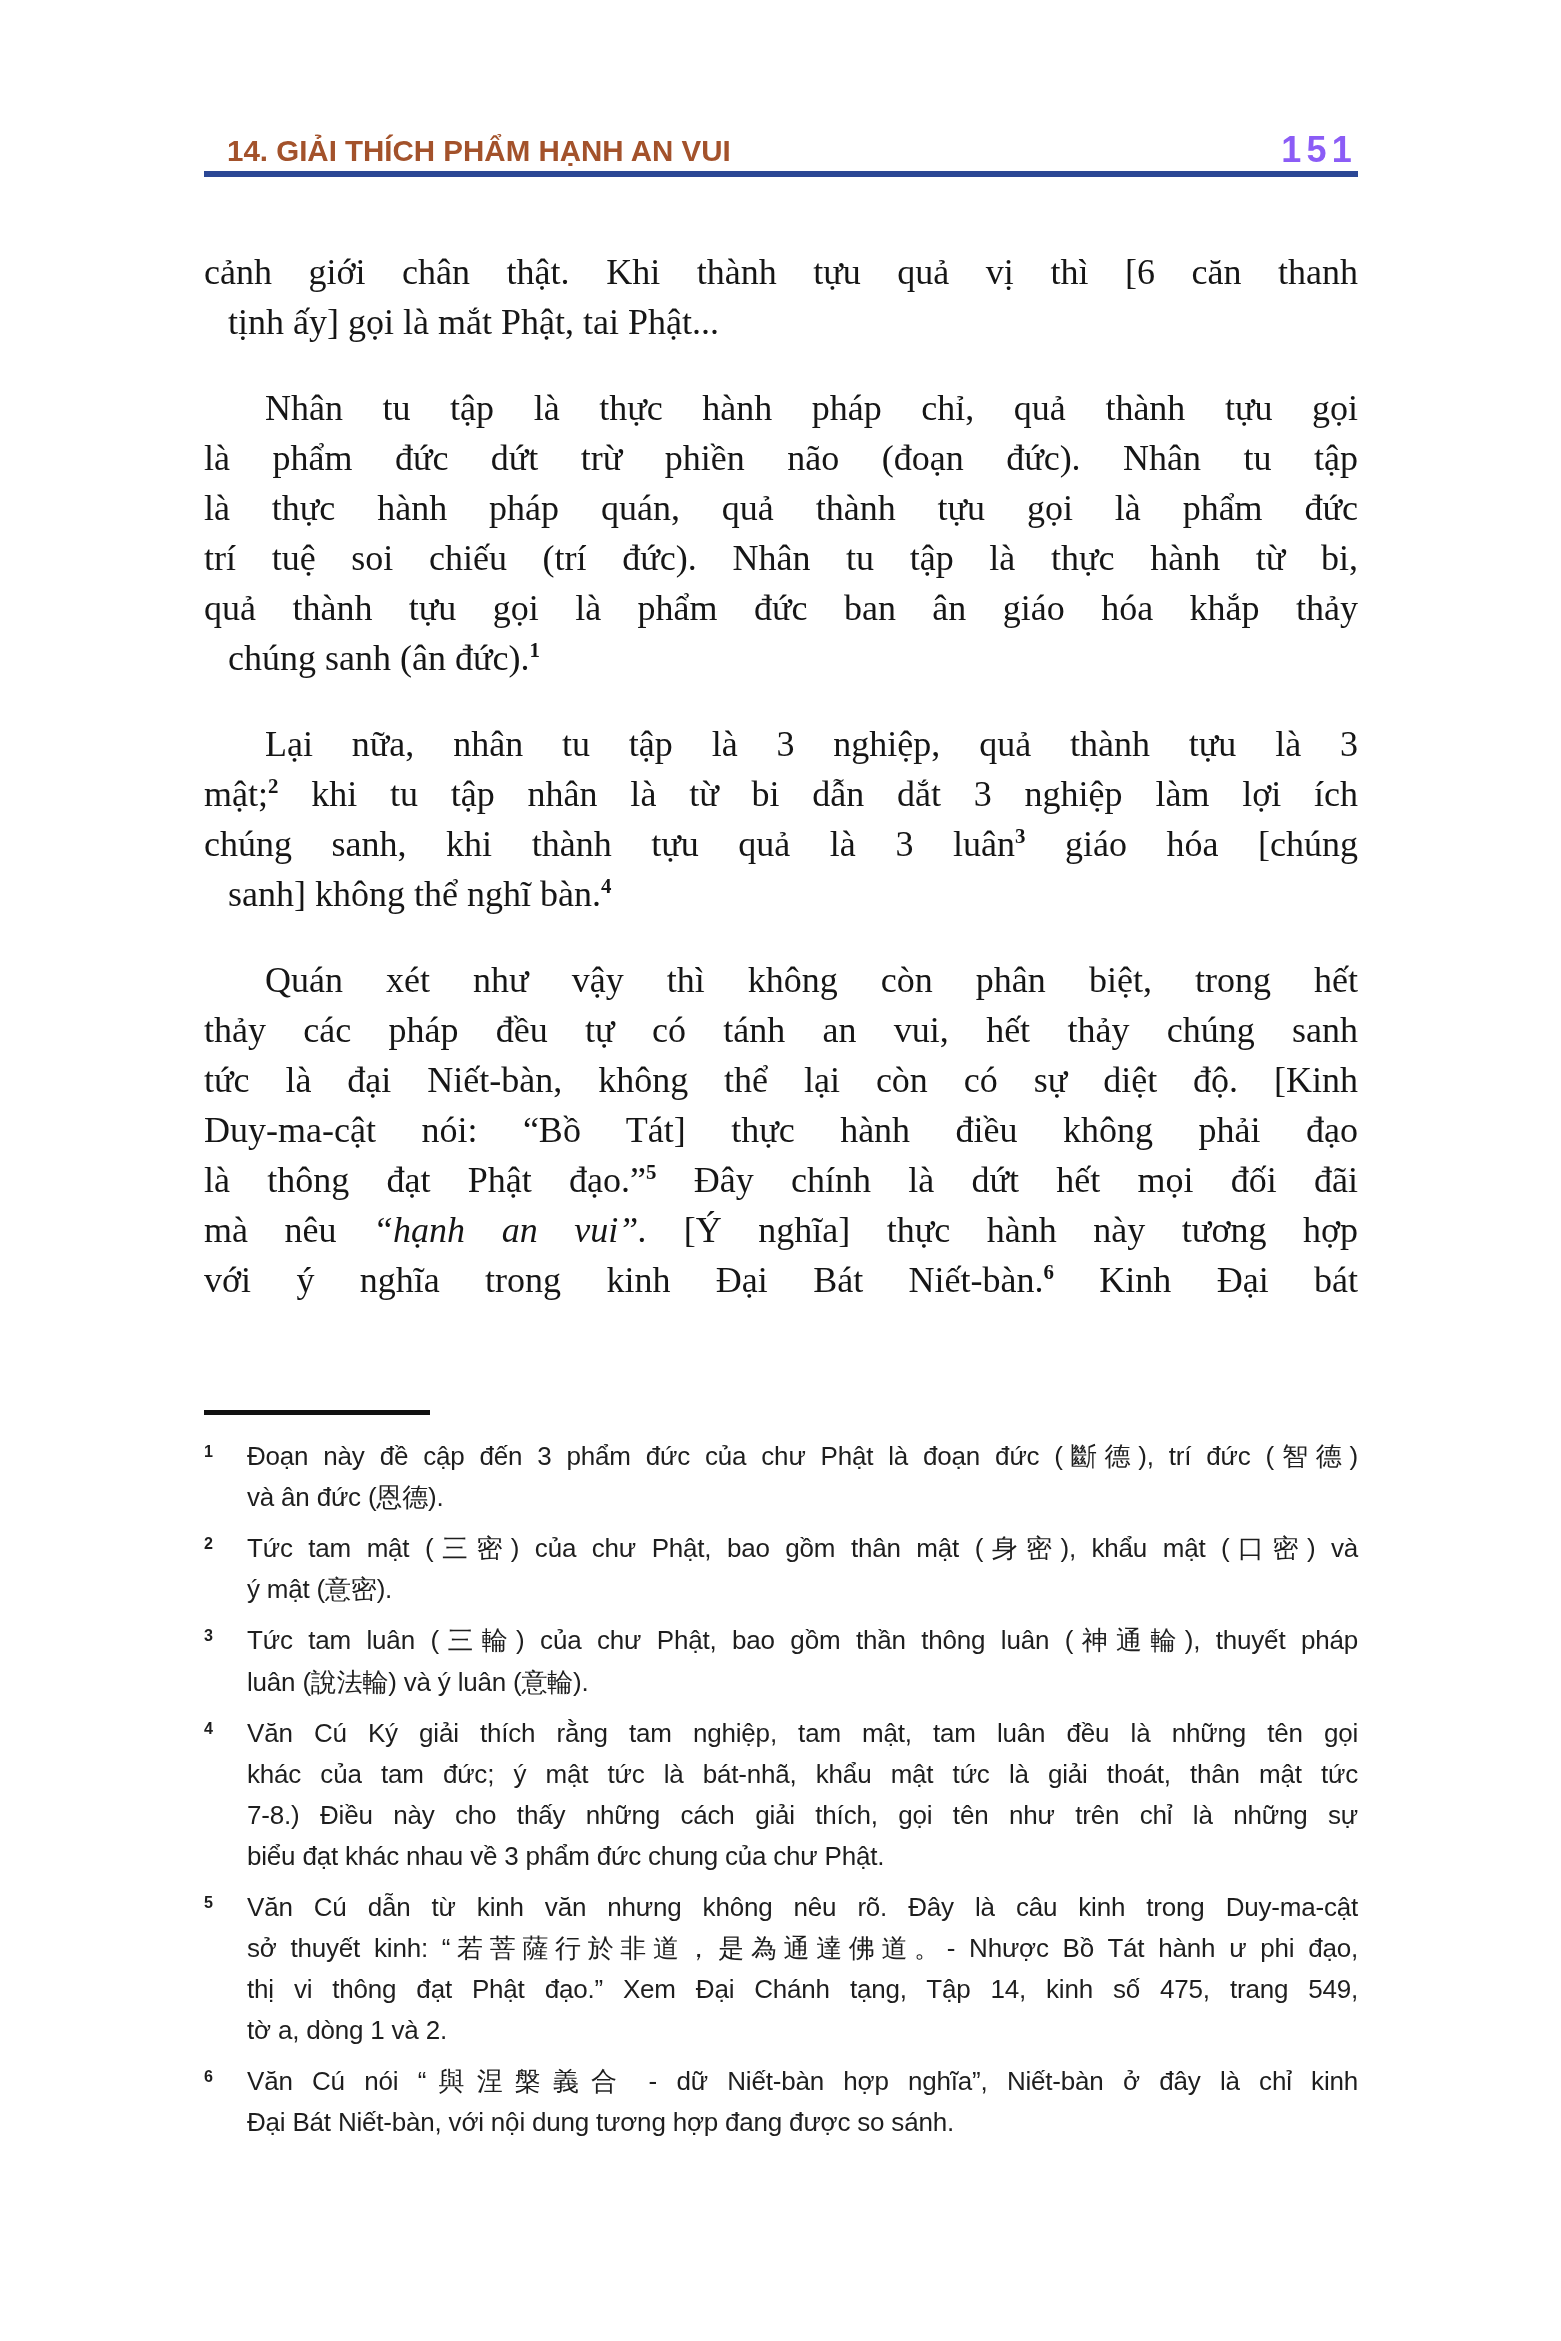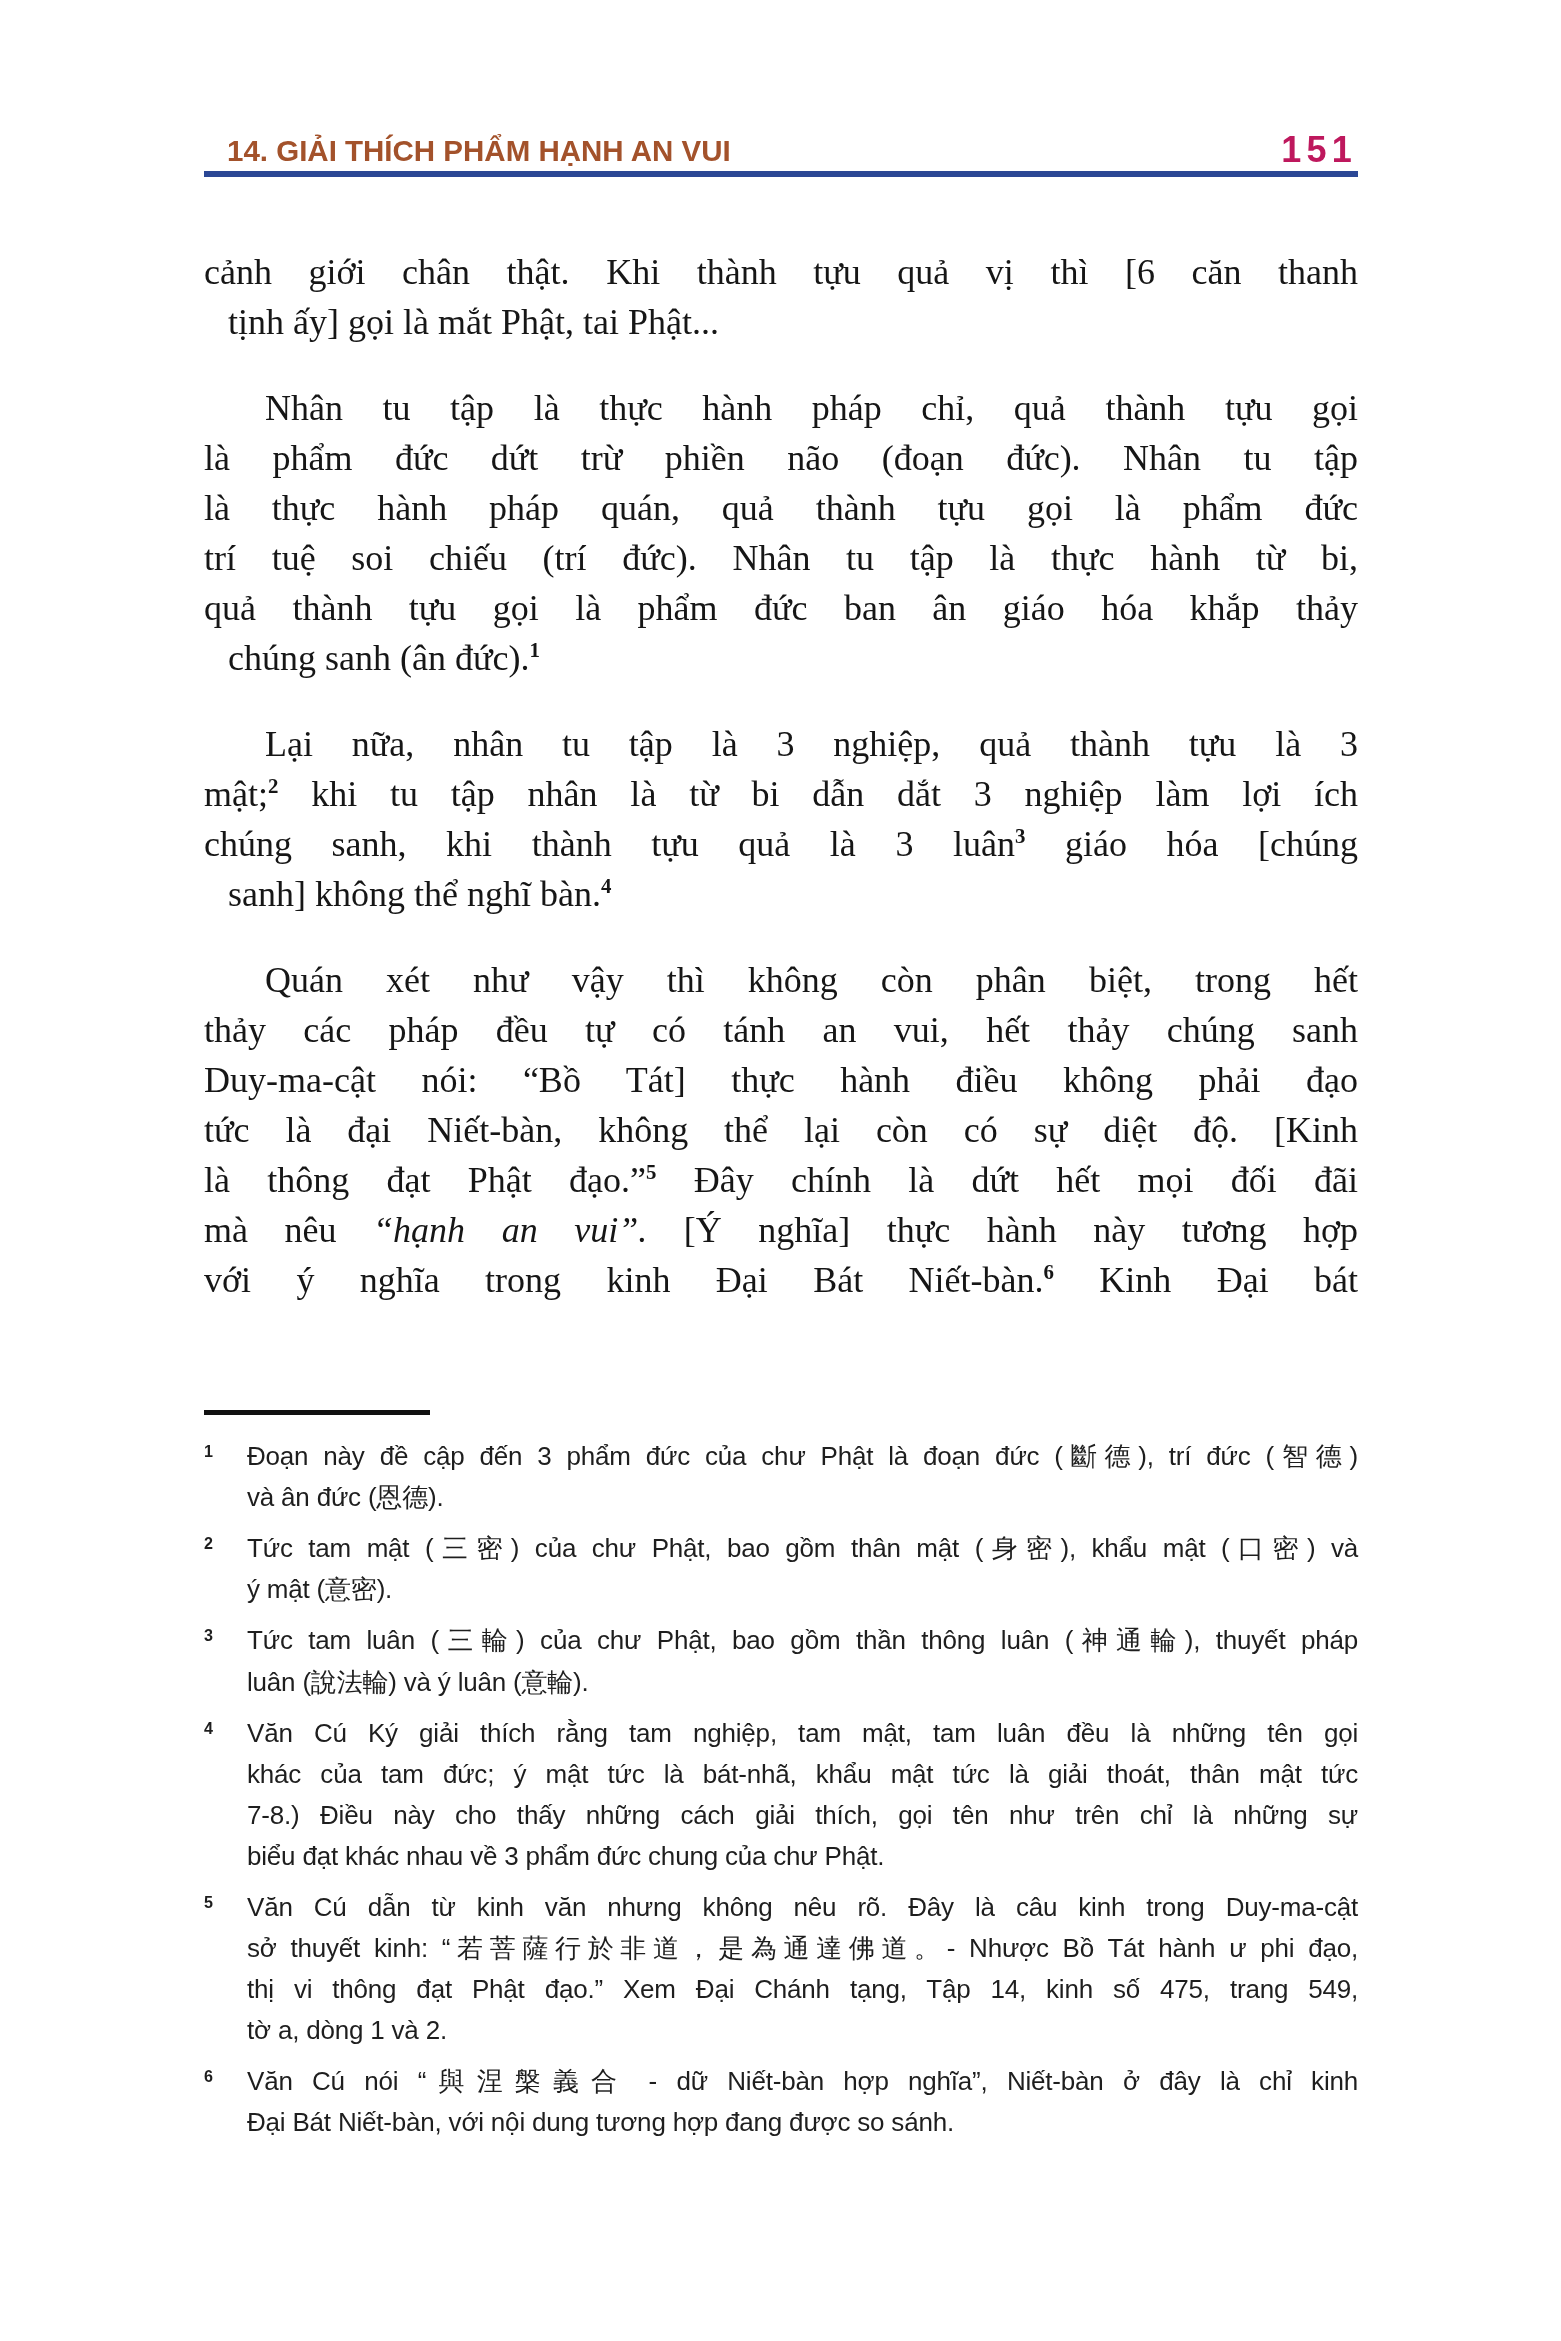--- a/index.html
+++ b/index.html
@@ -15,21 +15,21 @@
     position:absolute;top:132px;left:191px;right:204px;
     display:flex;justify-content:space-between;align-items:flex-end;
     font-family:"Liberation Sans",sans-serif;
   }
   .chapter-title{
     font-size:29.5px;font-weight:bold;letter-spacing:0px;
     color:#a3522b;white-space:nowrap;margin-left:36px;
   }
   .page-number{
     font-size:36px;font-weight:bold;letter-spacing:5.2px;
-    color:#be185d;line-height:1;
+    color:#8b5cf6;line-height:1;
   }
   .head-rule{
     position:absolute;top:171px;left:204px;width:1154px;height:6px;
     background:#2b4795;
   }
   
   .body-text{
     position:absolute;top:247px;left:204px;width:1154px;
     font-family:"Liberation Serif",serif;
     font-size:36px;line-height:50px;color:#161616;
@@ -100,22 +100,22 @@
       </div>
       <div class="para indent">
         <div class="line first">Lại nữa, nhân tu tập là 3 nghiệp, quả thành tựu là 3</div>
         <div class="line">mật;<sup>2</sup> khi tu tập nhân là từ bi dẫn dắt 3 nghiệp làm lợi ích</div>
         <div class="line">chúng sanh, khi thành tựu quả là 3 luân<sup>3</sup> giáo hóa [chúng</div>
         <div class="line last">sanh] không thể nghĩ bàn.<sup>4</sup></div>
       </div>
       <div class="para indent">
         <div class="line first">Quán xét như vậy thì không còn phân biệt, trong hết</div>
         <div class="line">thảy các pháp đều tự có tánh an vui, hết thảy chúng sanh</div>
+        <div class="line">tức là đại Niết-bàn, không thể lại còn có sự diệt độ. [Kinh</div>
         <div class="line">Duy-ma-cật nói: “Bồ Tát] thực hành điều không phải đạo</div>
-        <div class="line">tức là đại Niết-bàn, không thể lại còn có sự diệt độ. [Kinh</div>
         <div class="line">là thông đạt Phật đạo.”<sup>5</sup> Đây chính là dứt hết mọi đối đãi</div>
         <div class="line">mà nêu <em>“hạnh an vui”.</em> [Ý nghĩa] thực hành này tương hợp</div>
         <div class="line">với ý nghĩa trong kinh Đại Bát Niết-bàn.<sup>6</sup> Kinh Đại bát</div>
       </div>
     </div>
 
   <div class="fn-rule"></div>
 
   <div class="footnotes">
       <div class="footnote">

